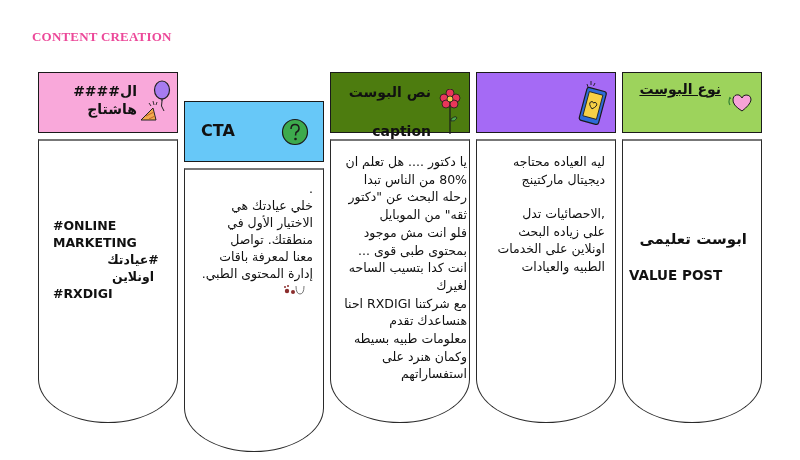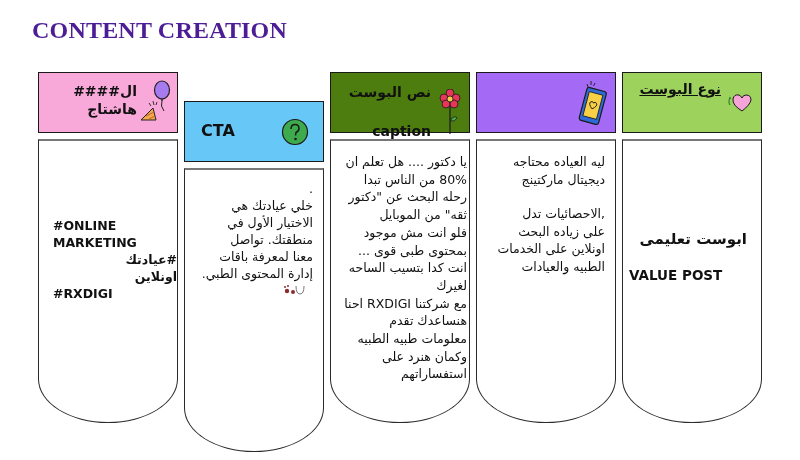--- a/index.html
+++ b/index.html
@@ -1,22 +1,22 @@
 <!DOCTYPE html>
 <html><head>
   <meta charset="utf-8">
   <style>
     * { box-sizing: border-box; margin: 0; padding: 0; }
     html, body { width: 800px; height: 460px; background: #ffffff; overflow: hidden; }
     body { position: relative; font-family: "DejaVu Sans", sans-serif; color: #111; }
 
     .page-title {
-      position: absolute; left: 32px; top: 17px;
+      position: absolute; left: 32px; top: 29px;
       font-family: "Liberation Serif", "DejaVu Serif", serif;
-      font-weight: bold; font-size: 24px; letter-spacing: 0.2px; color: #4c1d95;
+      font-weight: bold; font-size: 13px; letter-spacing: 0.2px; color: #ec4899;
     }
 
     .col { position: absolute; top: 72px; width: 140px; }
     .header {
       height: 61px; border: 1.5px solid #1a1a1a; position: relative;
       display: flex; align-items: center;
     }
     .header .htext {
       font-weight: bold; font-size: 14px; line-height: 18px; color: #111;
       direction: rtl; text-align: right;
@@ -52,21 +52,21 @@
         <path d="M2 42 L14 30 L17 42 Z" fill="#F2A94B" stroke="#222" stroke-width="1"></path>
         <path d="M7 38 L15 34 M10 41 L16 38" stroke="#C0602A" stroke-width="1"></path>
         <path d="M10 25 L12 28 M14 23 L15 27 M18 24 L17 27" stroke="#222" stroke-width="0.9"></path>
       </svg>
     </span>
   </div>
   <div class="body">
     <div class="btext" style="left:14px; top:76px; direction:ltr; text-align:left; font-weight:bold; font-size:12.5px; line-height:17px;">
       <div>#ONLINE</div>
       <div>MARKETING</div>
-      <div style="direction:rtl; text-align:right;margin-left:36px;">#عيادتك اونلاين</div>
+      <div style="direction:rtl; text-align:center;margin-left:36px;">#عيادتك اونلاين</div>
       <div>#RXDIGI</div>
     </div>
   </div>
 </div>
 
 <div class="col" style="left:184px;margin-top:29px;">
   <div class="header" style="background:#67C8F8;">
     <div class="htext" style="position:absolute; left:16px; top:20px; font-size:16px; direction:ltr;">CTA</div>
     <span class="icon" style="right:14px; top:16px;">
       <svg width="28" height="28" viewBox="0 0 28 28">
@@ -121,21 +121,21 @@
       <div>يا دكتور ....  هل تعلم ان</div>
       <div>80% من الناس تبدا</div>
       <div>رحله البحث عن "دكتور</div>
       <div>ثقه" من الموبايل</div>
       <div>فلو انت مش موجود</div>
       <div>بمحتوى طبى قوى ...</div>
       <div>انت كدا بتسيب الساحه</div>
       <div>لغيرك</div>
       <div>مع شركتنا RXDIGI احنا</div>
       <div>هنساعدك تقدم</div>
-      <div>معلومات طبيه الطبيه</div>
+      <div>معلومات طبيه بسيطه</div>
       <div>وكمان هنرد على</div>
       <div>استفساراتهم</div>
     </div>
   </div>
 </div>
 
 <div class="col" style="left:476px;">
   <div class="header" style="background:#A56AF5;">
     <span class="icon" style="right:6px; top:6px;">
       <svg width="32" height="48" viewBox="0 0 32 48">

